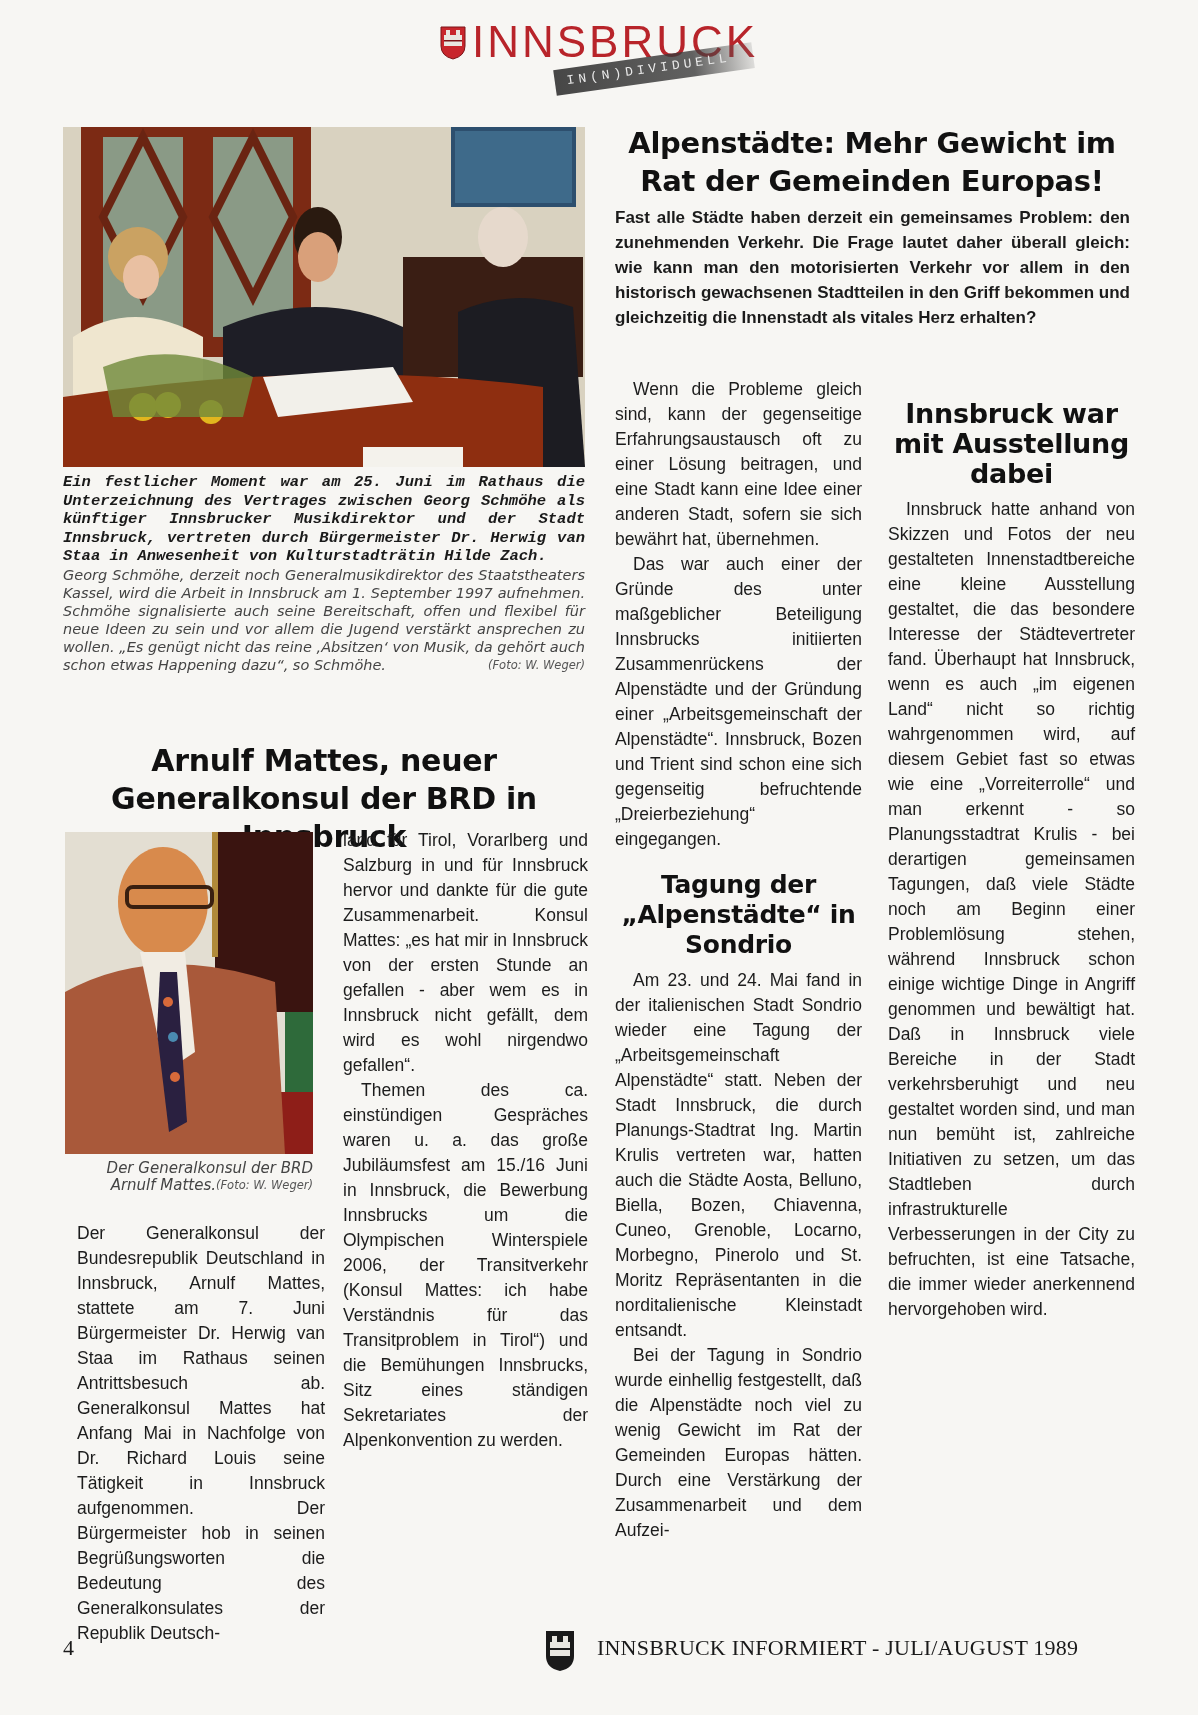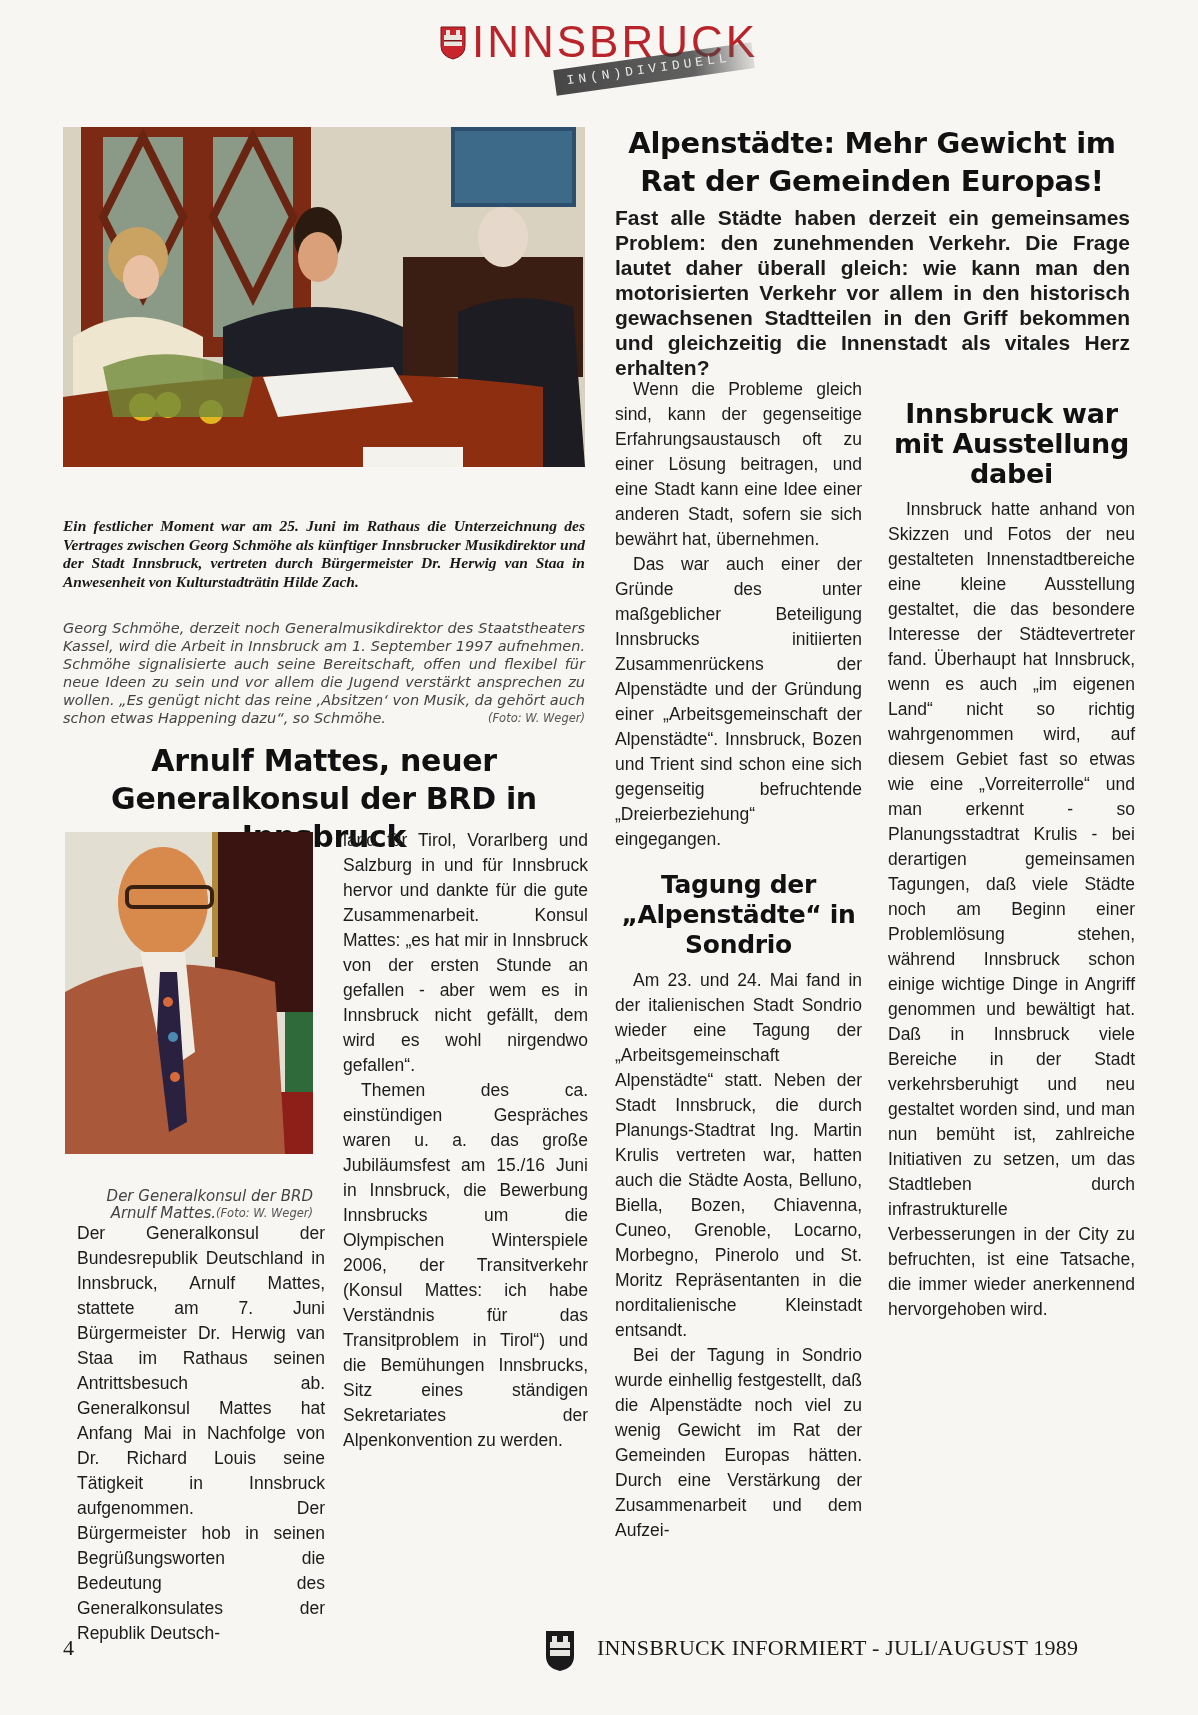--- a/index.html
+++ b/index.html
@@ -25,36 +25,36 @@
     color: #eaeaea; font-family: "Liberation Mono", monospace; font-size: 13px;
     letter-spacing: 4px; line-height: 26px; padding-left: 12px; box-sizing: border-box;
   }
 
   
   .photo { overflow: hidden; }
   .photo svg { display: block; }
 
   
   .caption-bold {
-    font-family: Liberation Serif, serif; font-weight: bold; font-style: italic;
-    font-size: 15.5px; line-height: 18.5px; color: #1a1a1a; text-align: justify; margin-top: 44px;
+    font-family: Liberation Mono, monospace; font-weight: bold; font-style: italic;
+    font-size: 15.5px; line-height: 18.5px; color: #1a1a1a; text-align: justify;
   }
   .caption-reg {
     font-family: "DejaVu Sans", sans-serif; font-style: italic; font-size: 14.5px;
-    line-height: 18px; color: #444; text-align: justify; margin-top: 28px;
+    line-height: 18px; color: #444; text-align: justify;
   }
   .credit { font-style: italic; font-size: 11.5px; color: #555; float: right; }
 
   
   .headline {
     font-family: "DejaVu Sans", sans-serif; font-weight: bold; color: #111;
     text-align: center; letter-spacing: -0.3px;
   }
   .lead {
-    font-family: "Liberation Sans", sans-serif; font-weight: bold; font-size: 21px;
+    font-family: "Liberation Sans", sans-serif; font-weight: bold; font-size: 17px;
     line-height: 25px; text-align: justify; color: #1b1b1b;
   }
   .body-col {
     font-family: "Liberation Sans", sans-serif; font-size: 17.5px; line-height: 25px;
     text-align: justify; color: #1c1c1c; hyphens: manual;
   }
   .body-col p { margin: 0; text-indent: 18px; }
   .body-col p.noindent { text-indent: 0; }
 
   

